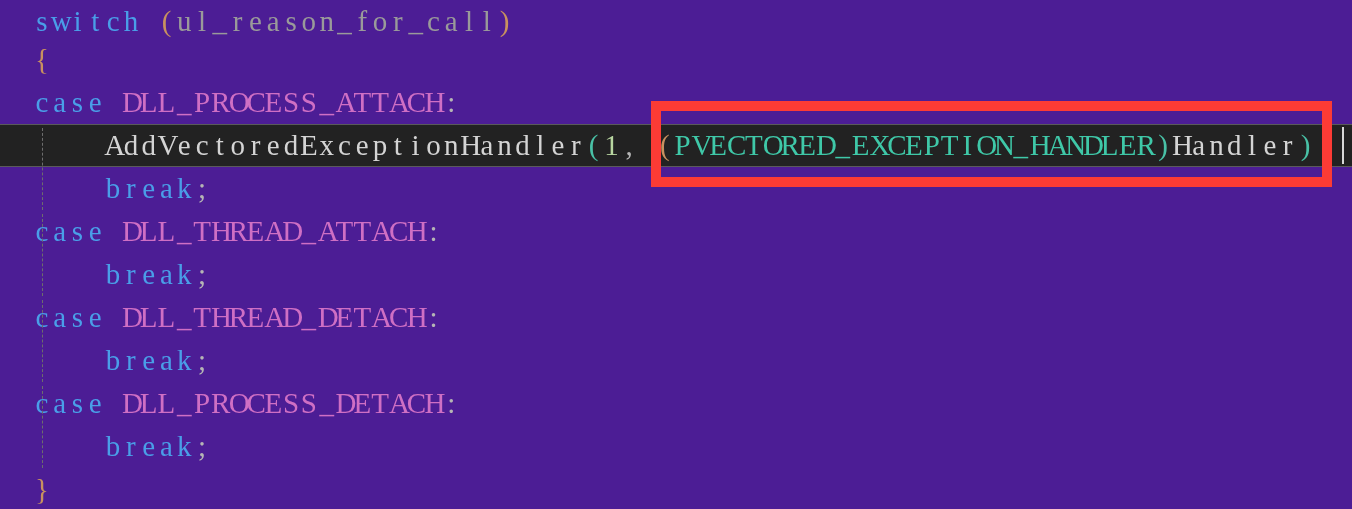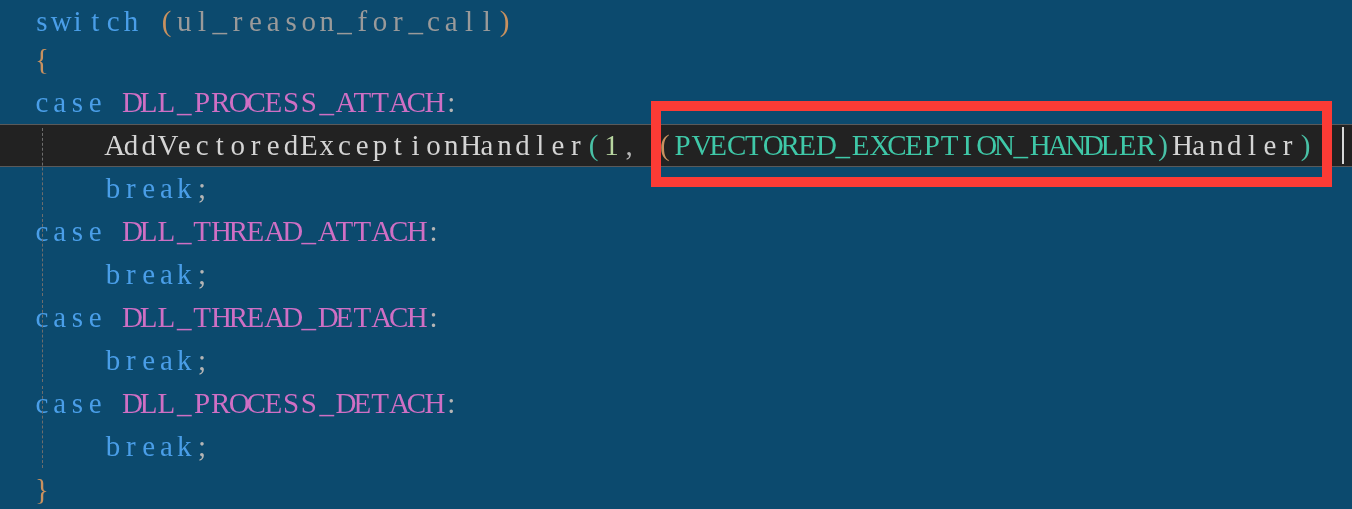--- a/index.html
+++ b/index.html
@@ -99,21 +99,21 @@
     width: 681px;
     height: 86px;
     border: 10px solid #fc3b35;
     box-sizing: border-box;
     pointer-events: none;
   }
 </style>
 </head>
 <body>
 
-<div id="editor" style="background: #0c4a6e;">
+<div id="editor" style="background: #4c1d95;">
 
   <div class="current-line" style="background: rgb(34, 34, 34); border-top-color: rgb(90, 90, 90); border-bottom-color: rgb(90, 90, 90);"></div>
 
   <div class="code-surface" id="code-surface">
       <div class="code-line" style="top: 0px;"><span class="txt" style="padding-left: 33px;"><span class="tok-keyword"><span class="ch" style="width: 17.8px;">s</span><span class="ch" style="width: 17.8px;">w</span><span class="ch" style="width: 17.8px;">i</span><span class="ch" style="width: 17.8px;">t</span><span class="ch" style="width: 17.8px;">c</span><span class="ch" style="width: 17.8px;">h</span></span><span class="tok-plain"><span class="ch" style="width: 17.8px;"> </span></span><span class="tok-paren"><span class="ch" style="width: 17.8px;">(</span></span><span class="tok-param"><span class="ch" style="width: 17.8px;">u</span><span class="ch" style="width: 17.8px;">l</span><span class="ch" style="width: 17.8px;">_</span><span class="ch" style="width: 17.8px;">r</span><span class="ch" style="width: 17.8px;">e</span><span class="ch" style="width: 17.8px;">a</span><span class="ch" style="width: 17.8px;">s</span><span class="ch" style="width: 17.8px;">o</span><span class="ch" style="width: 17.8px;">n</span><span class="ch" style="width: 17.8px;">_</span><span class="ch" style="width: 17.8px;">f</span><span class="ch" style="width: 17.8px;">o</span><span class="ch" style="width: 17.8px;">r</span><span class="ch" style="width: 17.8px;">_</span><span class="ch" style="width: 17.8px;">c</span><span class="ch" style="width: 17.8px;">a</span><span class="ch" style="width: 17.8px;">l</span><span class="ch" style="width: 17.8px;">l</span></span><span class="tok-paren"><span class="ch" style="width: 17.8px;">)</span></span></span></div>
       <div class="code-line" style="top: 38px;"><span class="txt" style="padding-left: 33px;"><span class="tok-brace"><span class="ch" style="width: 17.8px;">{</span></span></span></div>
       <div class="code-line" style="top: 81px;"><span class="txt" style="padding-left: 33px;"><span class="tok-keyword"><span class="ch" style="width: 17.8px;">c</span><span class="ch" style="width: 17.8px;">a</span><span class="ch" style="width: 17.8px;">s</span><span class="ch" style="width: 17.8px;">e</span></span><span class="tok-plain"><span class="ch" style="width: 17.8px;"> </span></span><span class="tok-macro"><span class="ch" style="width: 17.8px;">D</span><span class="ch" style="width: 17.8px;">L</span><span class="ch" style="width: 17.8px;">L</span><span class="ch" style="width: 17.8px;">_</span><span class="ch" style="width: 17.8px;">P</span><span class="ch" style="width: 17.8px;">R</span><span class="ch" style="width: 17.8px;">O</span><span class="ch" style="width: 17.8px;">C</span><span class="ch" style="width: 17.8px;">E</span><span class="ch" style="width: 17.8px;">S</span><span class="ch" style="width: 17.8px;">S</span><span class="ch" style="width: 17.8px;">_</span><span class="ch" style="width: 17.8px;">A</span><span class="ch" style="width: 17.8px;">T</span><span class="ch" style="width: 17.8px;">T</span><span class="ch" style="width: 17.8px;">A</span><span class="ch" style="width: 17.8px;">C</span><span class="ch" style="width: 17.8px;">H</span></span><span class="tok-punct"><span class="ch" style="width: 17.8px;">:</span></span></span></div>
       <div class="code-line" style="top: 124px;"><span class="txt" style="padding-left: 33px;"><span class="tok-plain"><span class="ch" style="width: 17.8px;"> </span><span class="ch" style="width: 17.8px;"> </span><span class="ch" style="width: 17.8px;"> </span><span class="ch" style="width: 17.8px;"> </span></span><span class="tok-plain"><span class="ch" style="width: 17.8px;">A</span><span class="ch" style="width: 17.8px;">d</span><span class="ch" style="width: 17.8px;">d</span><span class="ch" style="width: 17.8px;">V</span><span class="ch" style="width: 17.8px;">e</span><span class="ch" style="width: 17.8px;">c</span><span class="ch" style="width: 17.8px;">t</span><span class="ch" style="width: 17.8px;">o</span><span class="ch" style="width: 17.8px;">r</span><span class="ch" style="width: 17.8px;">e</span><span class="ch" style="width: 17.8px;">d</span><span class="ch" style="width: 17.8px;">E</span><span class="ch" style="width: 17.8px;">x</span><span class="ch" style="width: 17.8px;">c</span><span class="ch" style="width: 17.8px;">e</span><span class="ch" style="width: 17.8px;">p</span><span class="ch" style="width: 17.8px;">t</span><span class="ch" style="width: 17.8px;">i</span><span class="ch" style="width: 17.8px;">o</span><span class="ch" style="width: 17.8px;">n</span><span class="ch" style="width: 17.8px;">H</span><span class="ch" style="width: 17.8px;">a</span><span class="ch" style="width: 17.8px;">n</span><span class="ch" style="width: 17.8px;">d</span><span class="ch" style="width: 17.8px;">l</span><span class="ch" style="width: 17.8px;">e</span><span class="ch" style="width: 17.8px;">r</span></span><span class="tok-paren2"><span class="ch" style="width: 17.8px;">(</span></span><span class="tok-num"><span class="ch" style="width: 17.8px;">1</span></span><span class="tok-punct"><span class="ch" style="width: 17.8px;">,</span></span><span class="tok-plain"><span class="ch" style="width: 17.8px;"> </span></span><span class="tok-paren"><span class="ch" style="width: 17.8px;">(</span></span><span class="tok-type"><span class="ch" style="width: 17.8px;">P</span><span class="ch" style="width: 17.8px;">V</span><span class="ch" style="width: 17.8px;">E</span><span class="ch" style="width: 17.8px;">C</span><span class="ch" style="width: 17.8px;">T</span><span class="ch" style="width: 17.8px;">O</span><span class="ch" style="width: 17.8px;">R</span><span class="ch" style="width: 17.8px;">E</span><span class="ch" style="width: 17.8px;">D</span><span class="ch" style="width: 17.8px;">_</span><span class="ch" style="width: 17.8px;">E</span><span class="ch" style="width: 17.8px;">X</span><span class="ch" style="width: 17.8px;">C</span><span class="ch" style="width: 17.8px;">E</span><span class="ch" style="width: 17.8px;">P</span><span class="ch" style="width: 17.8px;">T</span><span class="ch" style="width: 17.8px;">I</span><span class="ch" style="width: 17.8px;">O</span><span class="ch" style="width: 17.8px;">N</span><span class="ch" style="width: 17.8px;">_</span><span class="ch" style="width: 17.8px;">H</span><span class="ch" style="width: 17.8px;">A</span><span class="ch" style="width: 17.8px;">N</span><span class="ch" style="width: 17.8px;">D</span><span class="ch" style="width: 17.8px;">L</span><span class="ch" style="width: 17.8px;">E</span><span class="ch" style="width: 17.8px;">R</span></span><span class="tok-paren2"><span class="ch" style="width: 17.8px;">)</span></span><span class="tok-plain"><span class="ch" style="width: 17.8px;">H</span><span class="ch" style="width: 17.8px;">a</span><span class="ch" style="width: 17.8px;">n</span><span class="ch" style="width: 17.8px;">d</span><span class="ch" style="width: 17.8px;">l</span><span class="ch" style="width: 17.8px;">e</span><span class="ch" style="width: 17.8px;">r</span></span><span class="tok-paren2"><span class="ch" style="width: 17.8px;">)</span></span></span></div>
       <div class="code-line" style="top: 167px;"><span class="txt" style="padding-left: 33px;"><span class="tok-plain"><span class="ch" style="width: 17.8px;"> </span><span class="ch" style="width: 17.8px;"> </span><span class="ch" style="width: 17.8px;"> </span><span class="ch" style="width: 17.8px;"> </span></span><span class="tok-keyword"><span class="ch" style="width: 17.8px;">b</span><span class="ch" style="width: 17.8px;">r</span><span class="ch" style="width: 17.8px;">e</span><span class="ch" style="width: 17.8px;">a</span><span class="ch" style="width: 17.8px;">k</span></span><span class="tok-punct"><span class="ch" style="width: 17.8px;">;</span></span></span></div>
       <div class="code-line" style="top: 210px;"><span class="txt" style="padding-left: 33px;"><span class="tok-keyword"><span class="ch" style="width: 17.8px;">c</span><span class="ch" style="width: 17.8px;">a</span><span class="ch" style="width: 17.8px;">s</span><span class="ch" style="width: 17.8px;">e</span></span><span class="tok-plain"><span class="ch" style="width: 17.8px;"> </span></span><span class="tok-macro"><span class="ch" style="width: 17.8px;">D</span><span class="ch" style="width: 17.8px;">L</span><span class="ch" style="width: 17.8px;">L</span><span class="ch" style="width: 17.8px;">_</span><span class="ch" style="width: 17.8px;">T</span><span class="ch" style="width: 17.8px;">H</span><span class="ch" style="width: 17.8px;">R</span><span class="ch" style="width: 17.8px;">E</span><span class="ch" style="width: 17.8px;">A</span><span class="ch" style="width: 17.8px;">D</span><span class="ch" style="width: 17.8px;">_</span><span class="ch" style="width: 17.8px;">A</span><span class="ch" style="width: 17.8px;">T</span><span class="ch" style="width: 17.8px;">T</span><span class="ch" style="width: 17.8px;">A</span><span class="ch" style="width: 17.8px;">C</span><span class="ch" style="width: 17.8px;">H</span></span><span class="tok-punct"><span class="ch" style="width: 17.8px;">:</span></span></span></div>

